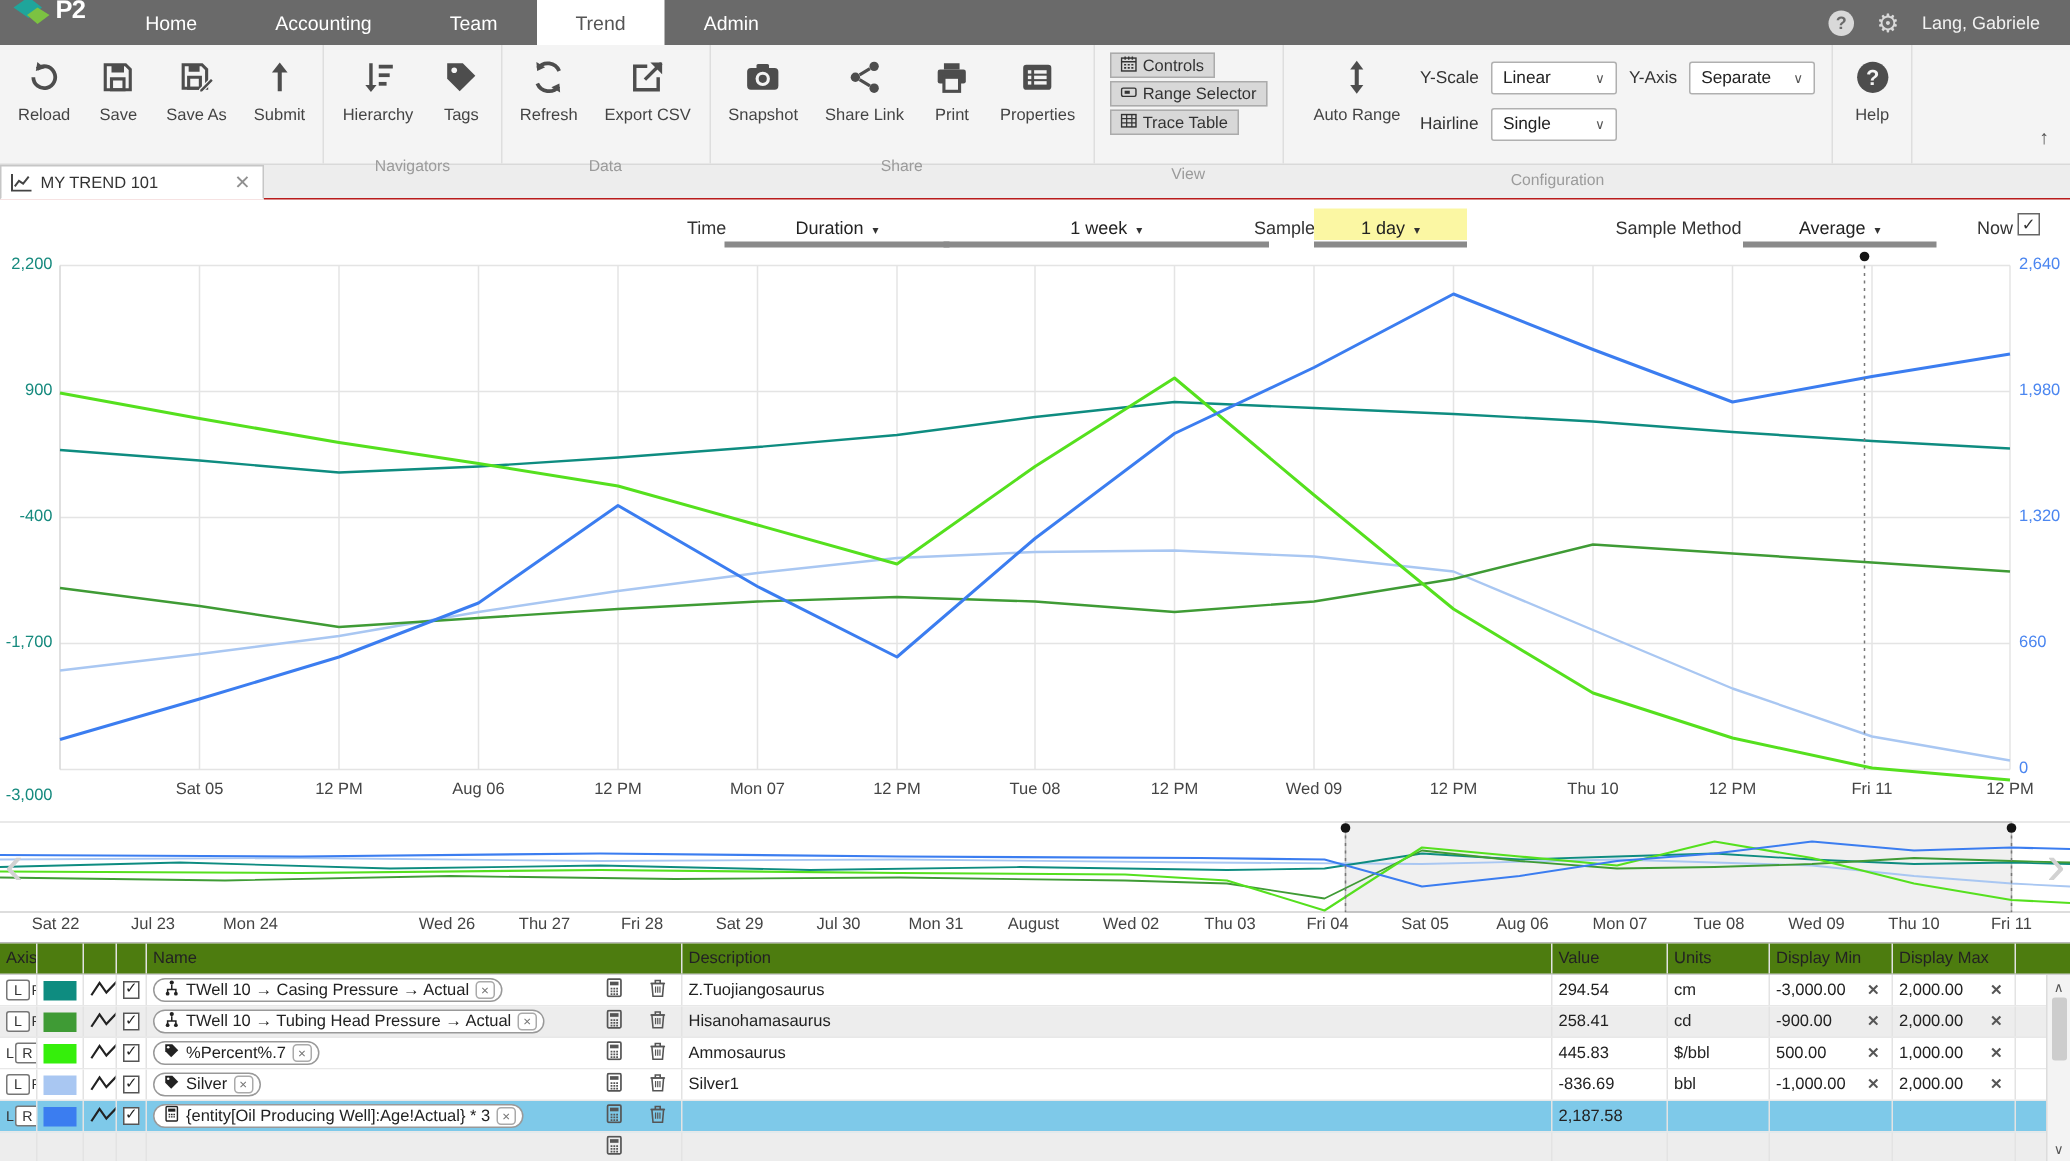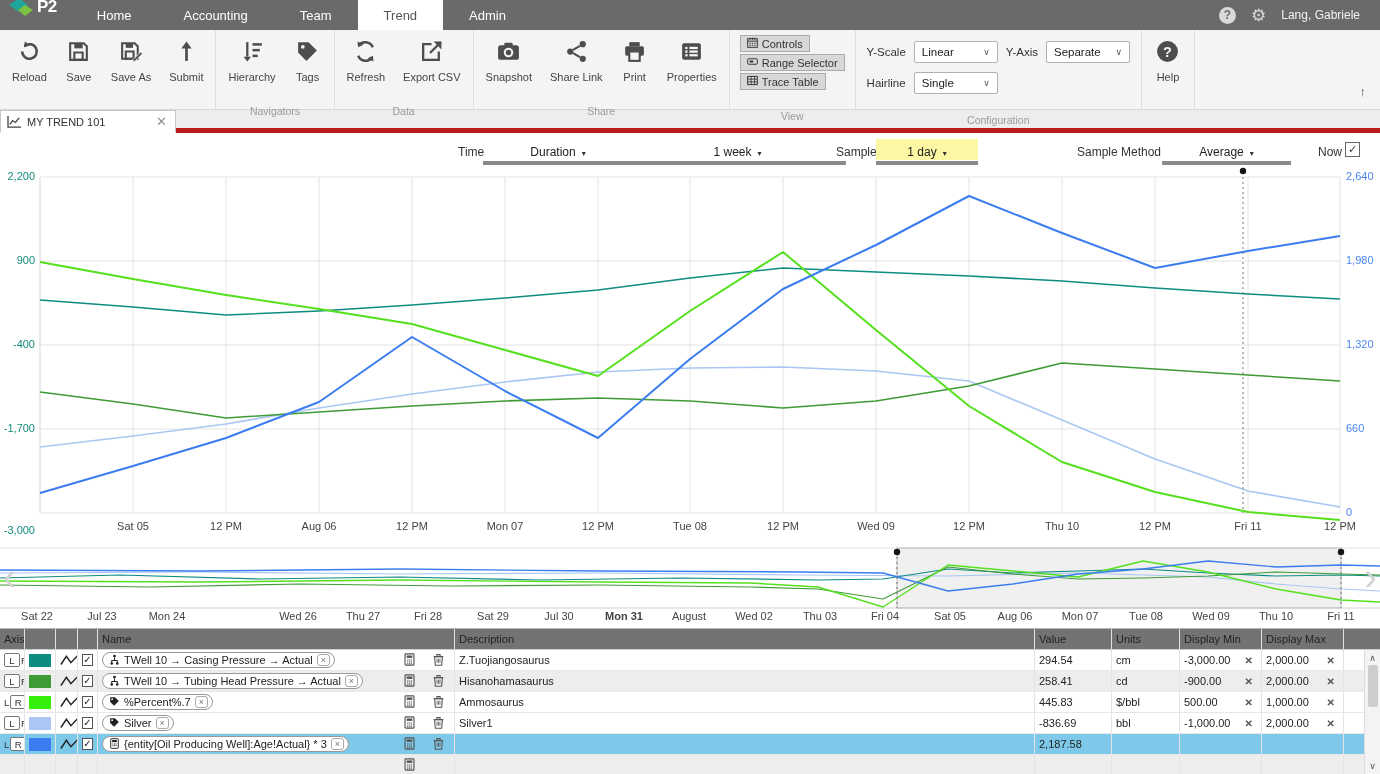--- a/index.html
+++ b/index.html
@@ -38,21 +38,21 @@
   .cfg-grid { display:grid; grid-template-columns:auto 84px auto 84px; gap:9px 8px; align-items:center;
     font-size:11.5px; color:#333; padding-top:8px; }
   .sel { height:22px; border:1px solid #b0b0b0; border-radius:2px; background:#fff; display:flex;
     align-items:center; justify-content:space-between; padding:0 7px; font-size:11.5px; color:#222; cursor:pointer; }
   .sel .car { font-size:9px; color:#555; }
   .collapse-arrow { position:absolute; top:84px; right:14px; font-size:13px; color:#555;
     font-weight:bold; z-index:31; cursor:pointer; }
 
   
   #tabbar { position:absolute; top:110px; left:0; right:0; height:23px; background:#ededed;
-    border-bottom:5px solid #b91c1c; z-index:28; }
+    border-bottom:1px solid #b91c1c; z-index:28; }
   .tab { position:absolute; left:0; top:0; width:176px; height:23px; background:#fff;
     border:1px solid #c6c6c6; border-bottom:1px solid #fff; display:flex; align-items:center;
     padding:0 8px 0 6px; gap:5px; cursor:pointer; }
   .tab-title { font-size:11px; color:#333; flex:1; white-space:nowrap; }
   .tab-close { color:#909090; font-size:13px; line-height:13px; }
 
   
   #controlsrow { position:absolute; top:139px; left:0; right:0; height:28px; z-index:10; }
   .ctl-label { position:absolute; top:6px; font-size:12px; color:#333; white-space:nowrap; }
   .ctl-dd { position:absolute; top:0; height:26px; cursor:pointer; }
@@ -70,21 +70,21 @@
   .ytick.right { left:1346px; text-align:left; }
   .xtick { position:absolute; top:520px; font-size:11px; color:#444; transform:translateX(-50%); z-index:6; white-space:nowrap; }
   .mdate { position:absolute; top:610px; font-size:11px; color:#444; transform:translateX(-50%); z-index:6; white-space:nowrap; }
   .mnav { position:absolute; top:556px; font-size:38px; color:#d2d2d2; line-height:42px; z-index:7; cursor:pointer; }
   .hitarea { position:absolute; z-index:4; background:transparent; }
 
   
   #tracetable { position:absolute; top:628px; left:0; right:0; bottom:0; border-top:1px solid #b9b9b9;
     background:#fff; font-size:11px; color:#222; z-index:20; }
   .thead, .trow { display:grid; grid-template-columns:25px 31px 22px 20px 357px 580px 77px 68px 82px 82px 20px; height:21px; }
-  .thead { border-bottom:1px solid #cfcfcf; background:#737373; }
+  .thead { border-bottom:1px solid #cfcfcf; background:#4d7c0f; }
   .hc { display:flex; align-items:center; padding:0 4px; border-right:1px solid #e2e2e2; color:#222; overflow:hidden; }
   .trow { border-bottom:1px solid #e8e8e8; background:#fff; cursor:pointer; }
   .trow.shaded { background:#ededed; }
   .trow.selected { background:#7ec9e9; }
   .tc { display:flex; align-items:center; padding:0 4px; border-right:1px solid #e3e3e3;
     overflow:hidden; white-space:nowrap; }
   .ax { font-size:9.5px; color:#333; width:11px; height:14px; display:flex; align-items:center;
     justify-content:center; margin-right:1px; cursor:pointer; }
   .ax.sel { border:1px solid #777; background:#fff; }
   .swatch { width:24px; height:13px; }
@@ -279,20 +279,28 @@
               <rect x="1" y="2" width="14" height="12" fill="none" stroke="currentColor" stroke-width="1.4"></rect>
               <path d="M1 6h14M1 10h14M6 2v12M11 2v12" stroke="currentColor" stroke-width="1.2"></path>
             </svg></span>
           <span>Trace Table</span>
         </div>
       </div>
       <div class="tglabel">View</div>
     </div>
     <div class="tgroup">
       <div class="cfg">
+        <div class="tbtn">
+          <span class="bicon"><svg viewBox="0 0 24 24">
+              <path d="M12 6v12" stroke="currentColor" stroke-width="2.6" fill="none"></path>
+              <path d="M12 1.5l4.2 5.5H7.8z" fill="currentColor"></path>
+              <path d="M12 22.5l4.2-5.5H7.8z" fill="currentColor"></path>
+            </svg></span>
+          <span class="blabel">Auto Range</span>
+        </div>
         <div class="cfg-grid">
           <span>Y-Scale</span>
           <div class="sel">
             <span>Linear</span>
             <span class="car">∨</span>
           </div>
           <span>Y-Axis</span>
           <div class="sel">
             <span>Separate</span>
             <span class="car">∨</span>
@@ -740,21 +748,21 @@
 <div class="xtick" style="left: 1340px;">12 PM</div>
 <div class="mdate" style="left: 37px;">Sat 22</div>
 <div class="mdate" style="left: 102px;">Jul 23</div>
 <div class="mdate" style="left: 167px;">Mon 24</div>
 <div class="mdate" style="left: 233px; margin-top: 40px;">Tue 25</div>
 <div class="mdate" style="left: 298px;">Wed 26</div>
 <div class="mdate" style="left: 363px;">Thu 27</div>
 <div class="mdate" style="left: 428px;">Fri 28</div>
 <div class="mdate" style="left: 493px;">Sat 29</div>
 <div class="mdate" style="left: 559px;">Jul 30</div>
-<div class="mdate" style="left: 624px; font-weight: bold;">Mon 31</div>
+<div class="mdate" style="left: 624px;">Mon 31</div>
 <div class="mdate" style="left: 689px;">August</div>
 <div class="mdate" style="left: 754px;">Wed 02</div>
 <div class="mdate" style="left: 820px;">Thu 03</div>
 <div class="mdate" style="left: 885px;">Fri 04</div>
 <div class="mdate" style="left: 950px;">Sat 05</div>
 <div class="mdate" style="left: 1015px;">Aug 06</div>
 <div class="mdate" style="left: 1080px;">Mon 07</div>
 <div class="mdate" style="left: 1146px;">Tue 08</div>
 <div class="mdate" style="left: 1211px;">Wed 09</div>
 <div class="mdate" style="left: 1276px;">Thu 10</div>

